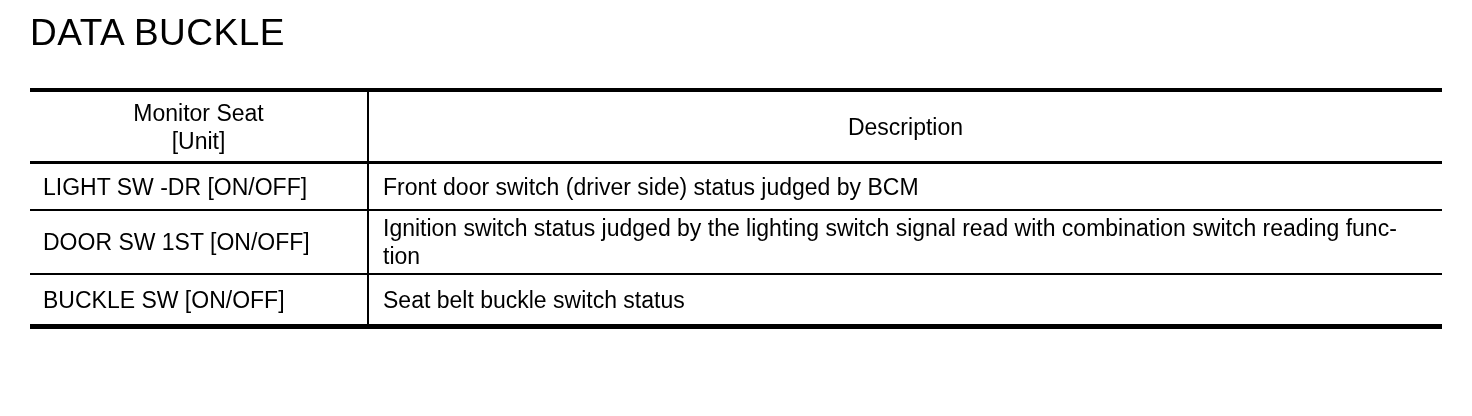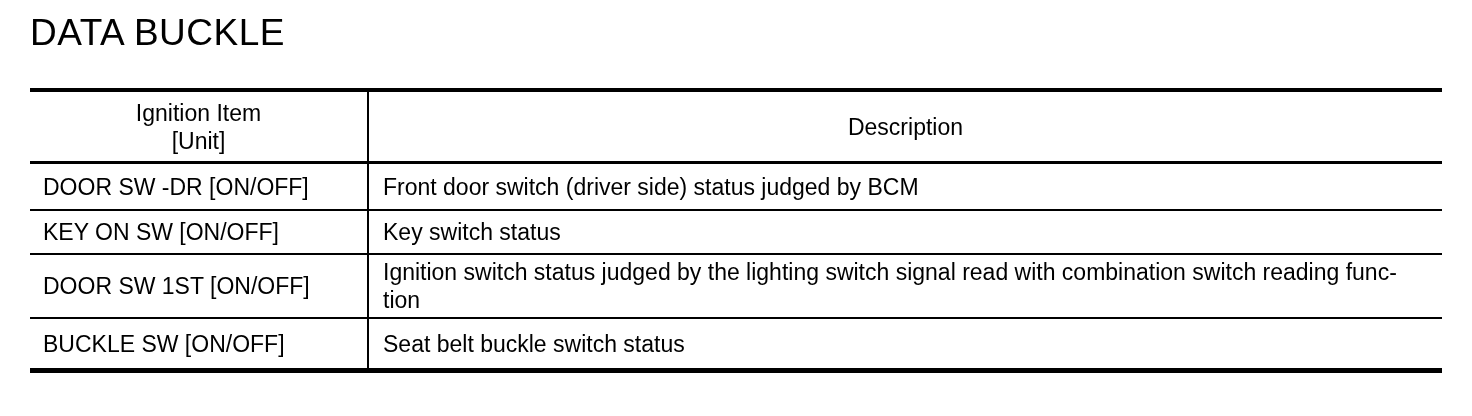--- a/index.html
+++ b/index.html
@@ -81,33 +81,29 @@
 </style>
 </head>
 <body>
 
 <div class="page-title">DATA BUCKLE</div>
 
 <div class="table-wrap">
   <table class="data-monitor">
     <thead>
       <tr>
-        <th class="col-item">Ignition Item
+        <th class="col-item">Monitor Seat
 [Unit]</th>
         <th class="col-desc">Description</th>
       </tr>
     </thead>
     <tbody>
       <tr class="row-h43">
-        <td class="cell-item">DOOR SW -DR [ON/OFF]</td>
+        <td class="cell-item">LIGHT SW -DR [ON/OFF]</td>
         <td class="cell-desc">Front door switch (driver side) status judged by BCM</td>
-      </tr>
-      <tr class="row-h40">
-        <td class="cell-item">KEY ON SW [ON/OFF]</td>
-        <td class="cell-desc">Key switch status</td>
       </tr>
       <tr class="row-h60">
         <td class="cell-item">DOOR SW 1ST [ON/OFF]</td>
         <td class="cell-desc">Ignition switch status judged by the lighting switch signal read with combination switch reading func-
 tion</td>
       </tr>
       <tr class="row-h47">
         <td class="cell-item">BUCKLE SW [ON/OFF]</td>
         <td class="cell-desc">Seat belt buckle switch status</td>
       </tr>

